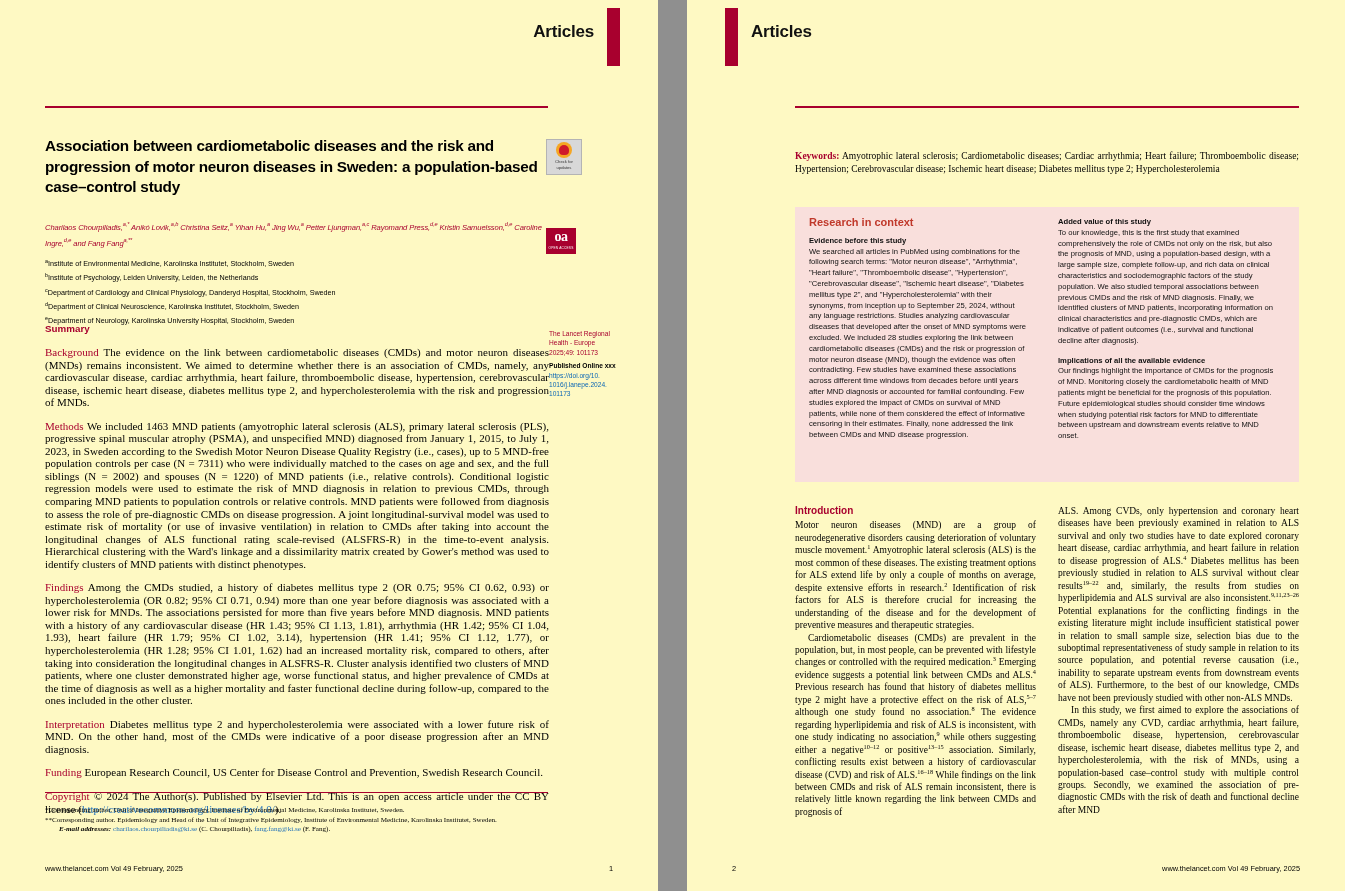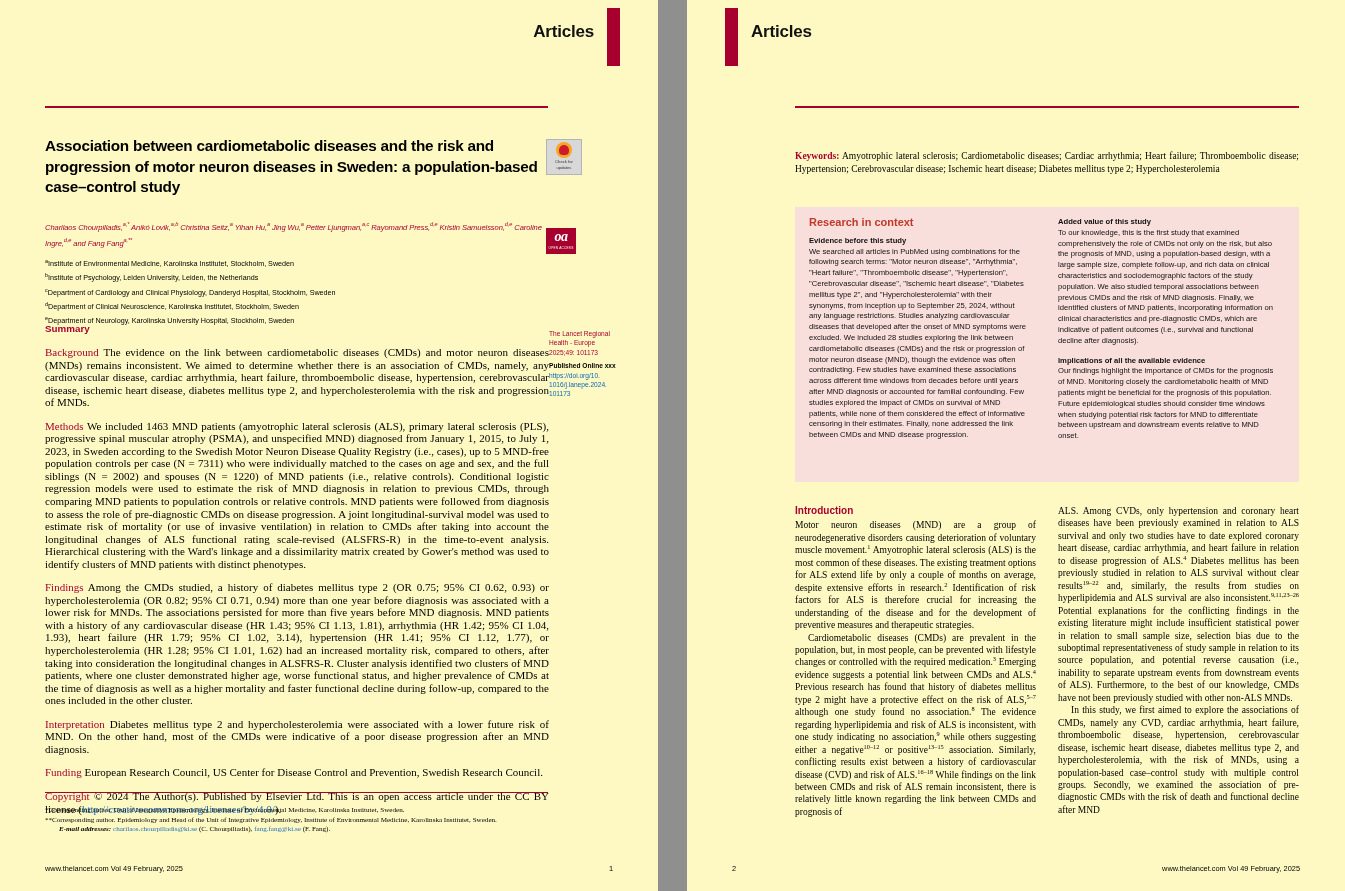--- a/index.html
+++ b/index.html
@@ -128,21 +128,20 @@
     background: #a8002e;
     text-align: center;
   }
   .oa-badge .oa-main {
     font-family: "Liberation Serif", serif;
     font-weight: bold;
     font-size: 14px;
     color: #fff;
     line-height: 18px;
     letter-spacing: -0.5px;
-    font-style: italic;
   }
   .oa-badge .oa-sub {
     font-family: "Liberation Sans", sans-serif;
     font-size: 3.2px;
     color: #fff;
     letter-spacing: 0.2px;
   }
 
   
   .jinfo {

